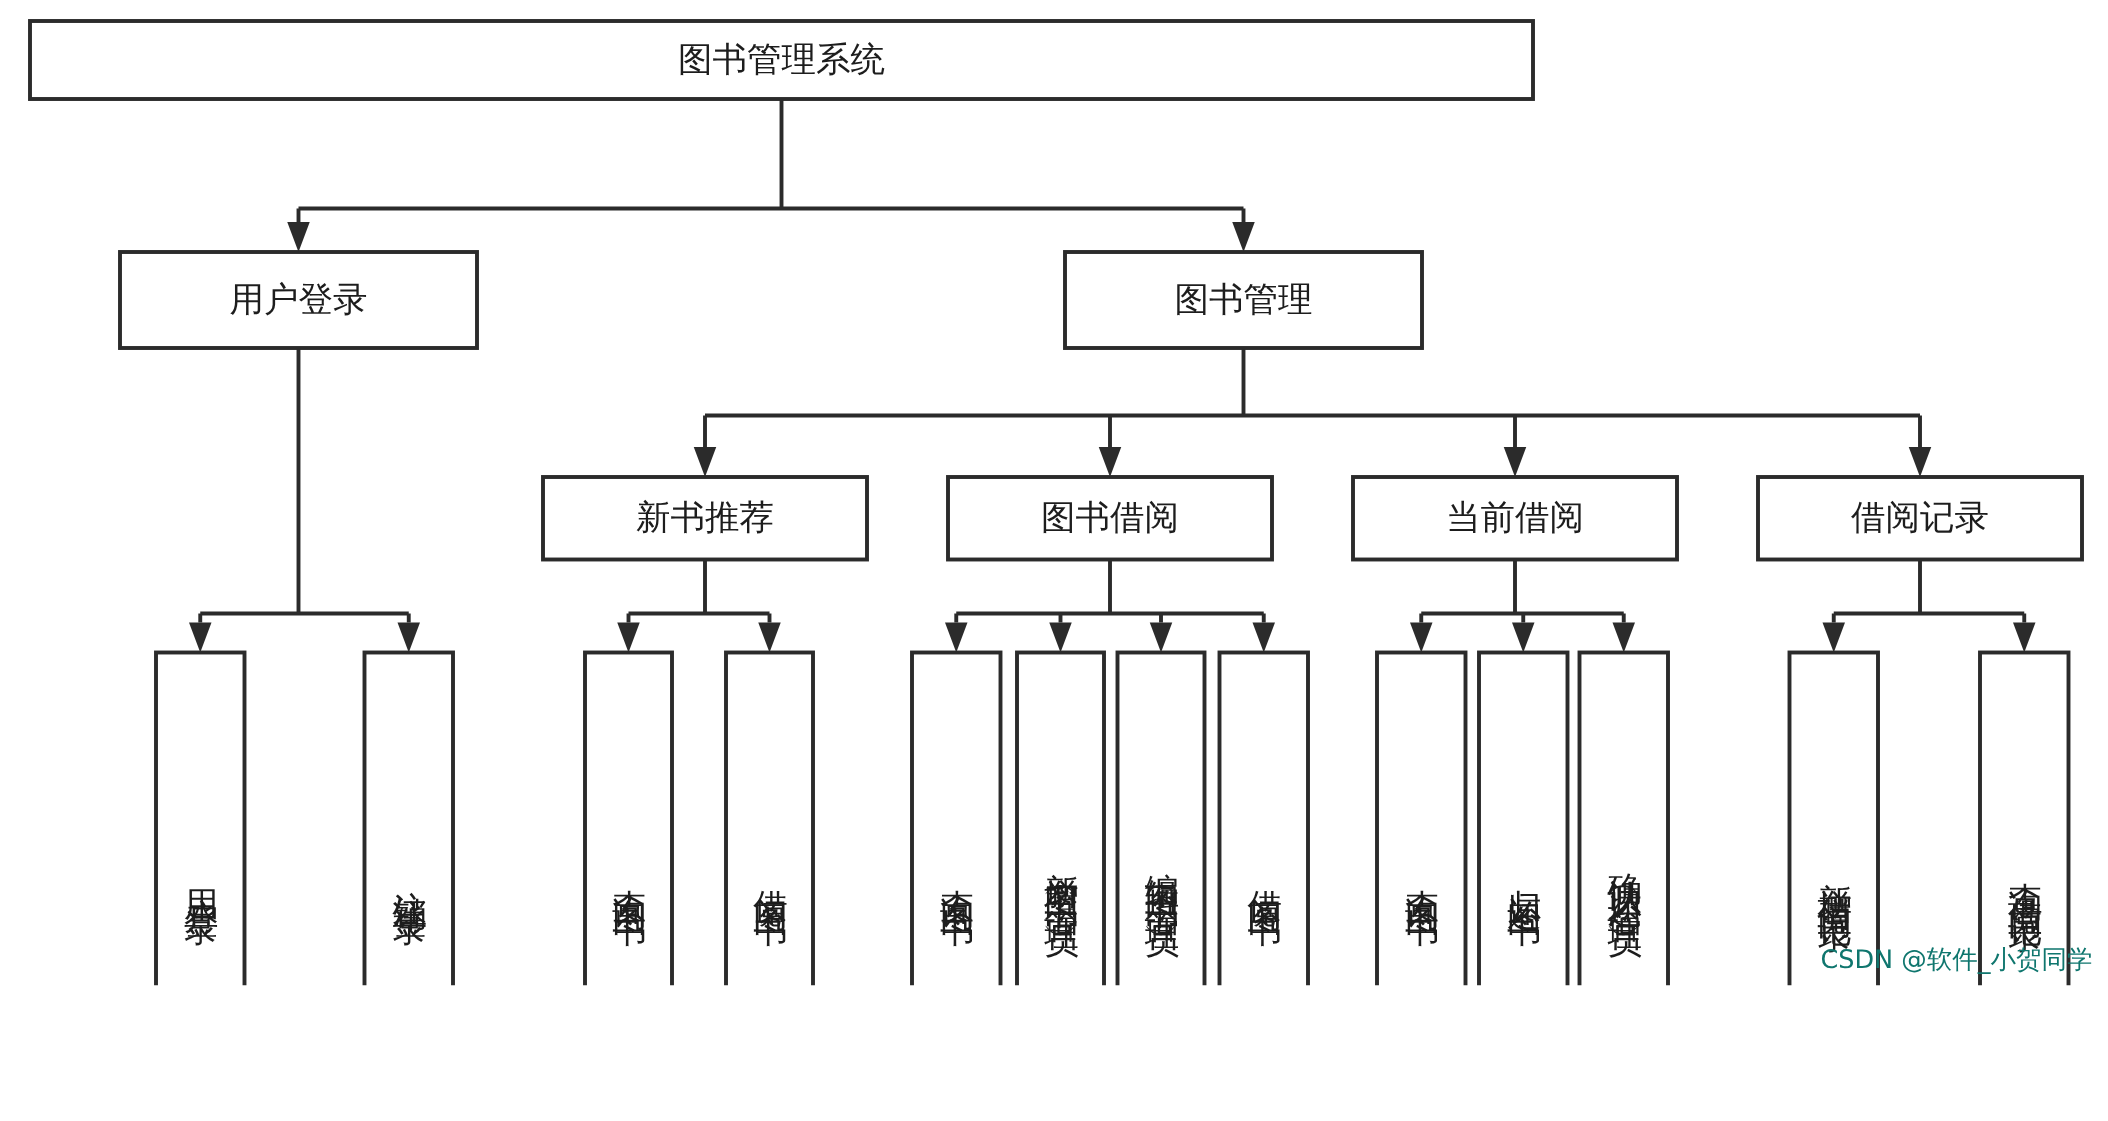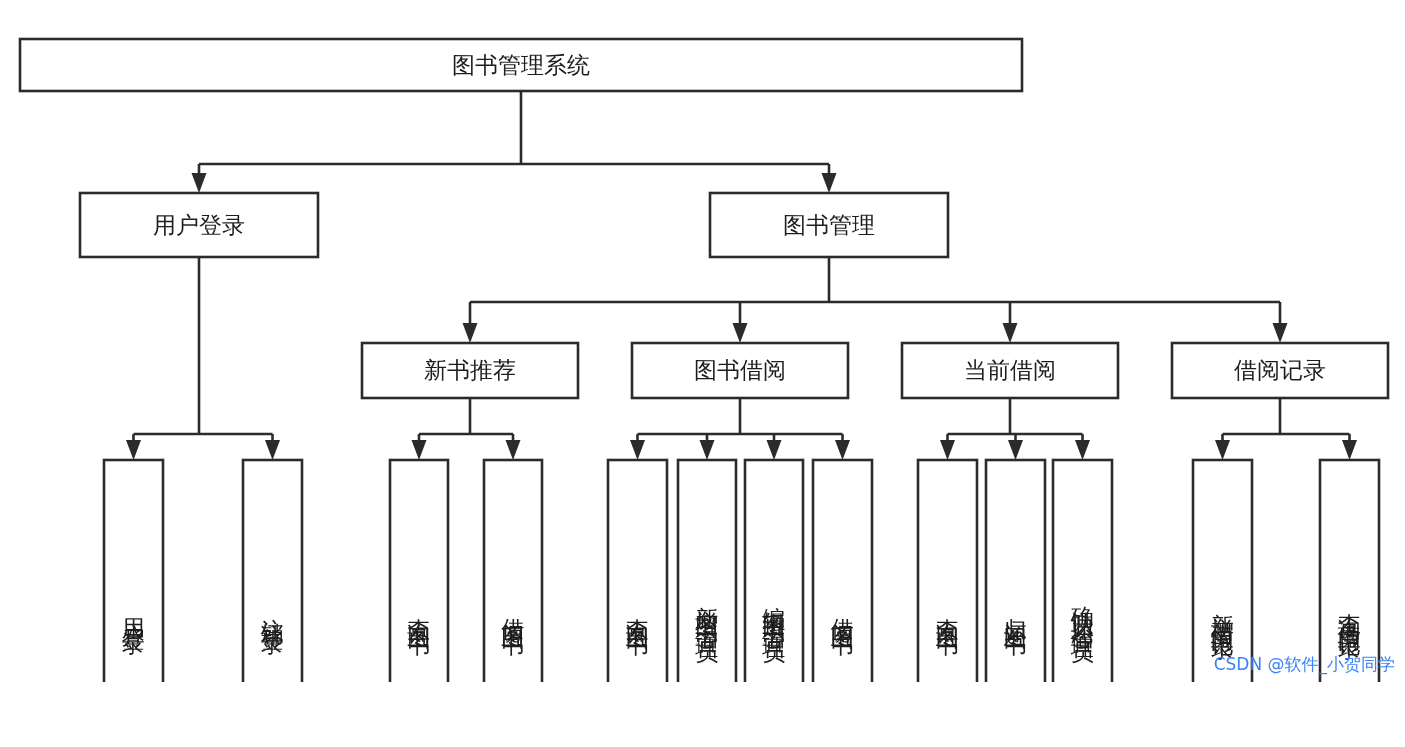--- a/index.html
+++ b/index.html
@@ -7,21 +7,20 @@
     padding: 0;
     background: #ffffff;
   }
   #stage {
     position: relative;
     width: 1405px;
     height: 657px;
     background: #ffffff;
     font-family: "DejaVu Sans", "Liberation Sans", sans-serif;
     overflow: hidden;
-    margin-top: 25px;
   }
   svg#diagram {
     position: absolute;
     left: 0;
     top: 0;
     width: 1405px;
     height: 747px;
   }
   .node-box {
     fill: #ffffff;
@@ -61,21 +60,21 @@
     letter-spacing: 5px;
     color: #1d1d1d;
     white-space: nowrap;
   }
   .watermark {
     position: absolute;
     right: 10px;
     bottom: 6px;
     font-family: "DejaVu Sans", "Liberation Sans", sans-serif;
     font-size: 17px;
-    color: #3b82f6;
+    color: #0f766e;
     white-space: nowrap;
   }
 </style>
 </head>
 <body>
 
 <div id="stage">
 
   <svg id="diagram" viewBox="0 0 1405 747">
     <g id="connectors">

